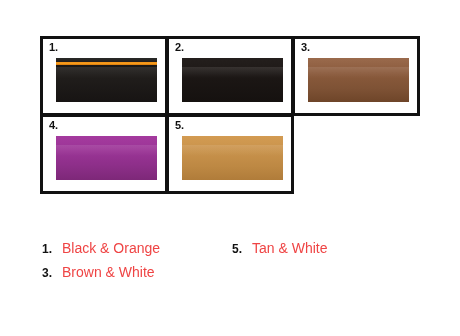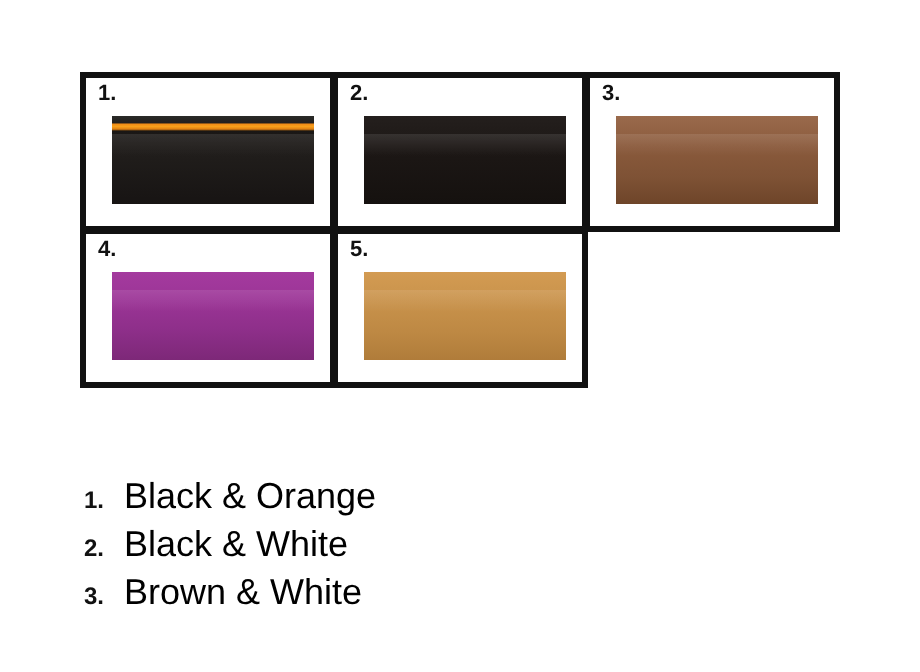--- a/index.html
+++ b/index.html
@@ -113,23 +113,23 @@
   .legend-num {
     display: inline-block;
     width: 20px;
     font-size: 12px;
     font-weight: bold;
     color: #111111;
     vertical-align: baseline;
   }
   .legend-label {
     display: inline-block;
-    font-size: 18px;
+    font-size: 14px;
     font-weight: normal;
-    color: #000000;
+    color: #ef4444;
     vertical-align: baseline;
   }
 </style>
 </head>
 <body>
 
 <div class="sheet">
 
   <div class="grid">
 
@@ -170,25 +170,25 @@
 
   </div>
 
   <div class="legend">
 
     <div class="legend-col left">
       <div class="legend-item">
         <span class="legend-num">1.</span><span class="legend-label">Black &amp; Orange</span>
       </div>
       <div class="legend-item">
-        <span class="legend-num">2.</span><span class="legend-label">Black &amp; White</span>
-      </div>
-      <div class="legend-item">
         <span class="legend-num">3.</span><span class="legend-label">Brown &amp; White</span>
       </div>
     </div>
 
     <div class="legend-col right">
+      <div class="legend-item">
+        <span class="legend-num">5.</span><span class="legend-label">Tan &amp; White</span>
+      </div>
     </div>
 
   </div>
 
 </div>
 
 </body></html>

